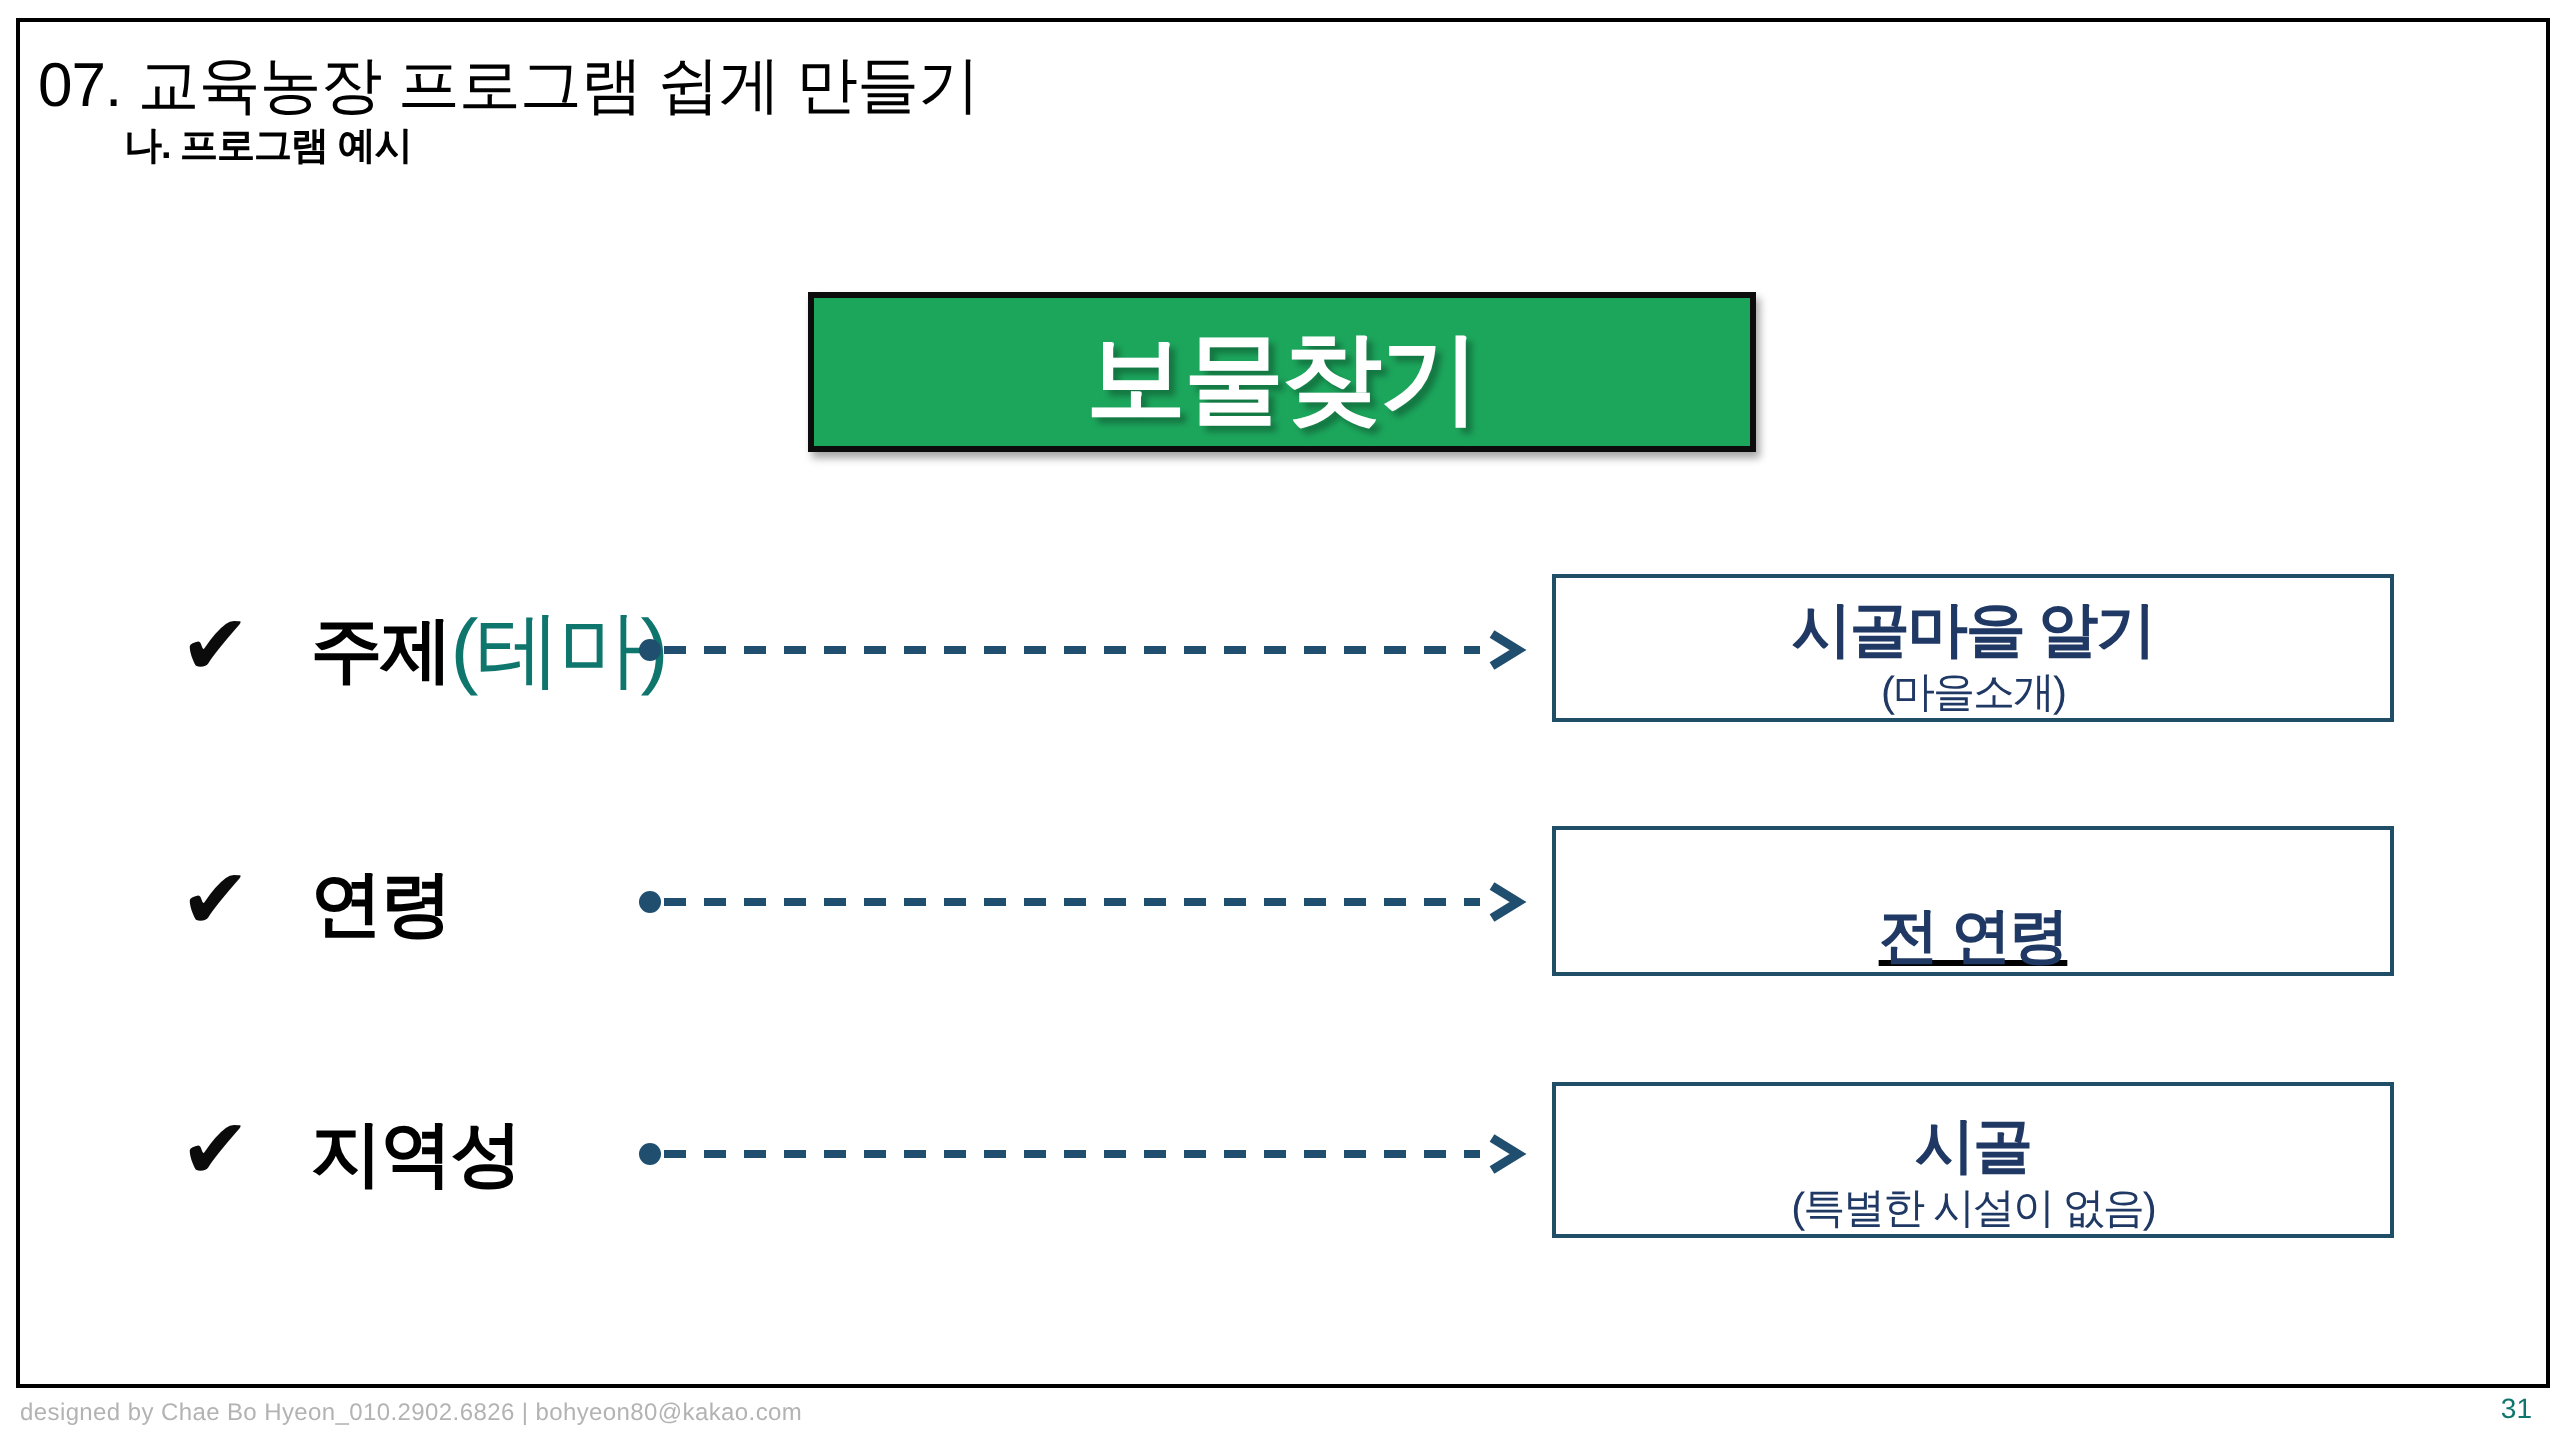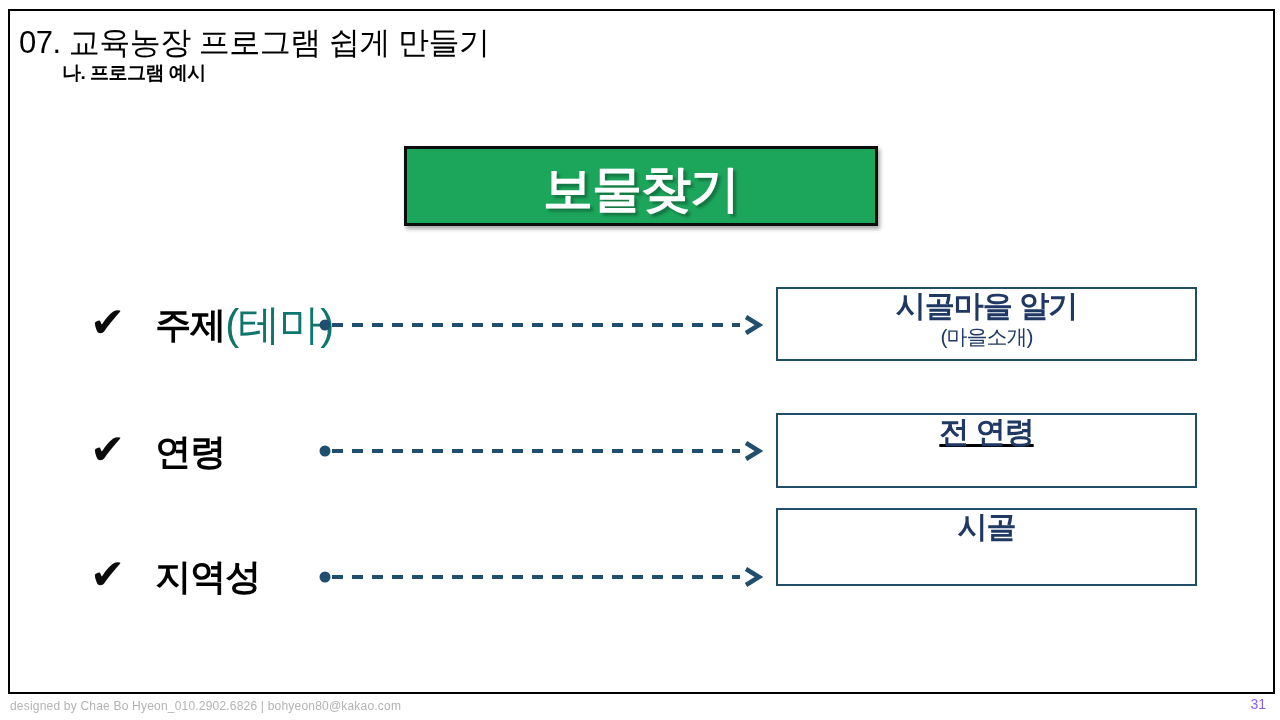--- a/index.html
+++ b/index.html
@@ -42,38 +42,38 @@
   .row-label .check{
     font-size:42px;font-weight:700;color:#0b0b0b;line-height:1;
     margin-right:6px;transform:translateY(-2px);
   }
   .row-label .lb{font-size:36px;font-weight:700;color:#000;letter-spacing:-1px;margin-left:24px;}
   .row-label .ln{font-size:42px;font-weight:400;color:#0f766e;letter-spacing:-1px;}
   .arrow{position:absolute;left:318px;width:446px;height:20px;color:var(--arrow_navy,#1F4E6E);}
   .target-box{
     position:absolute;left:776px;width:417px;
     background:#ffffff;border:2px solid var(--box_border_navy,#1F4E66);
-    display:flex;flex-direction:column;align-items:center;justify-content:flex-start;
+    display:flex;flex-direction:column;align-items:center;justify-content:flex-end;
     text-align:center;
   }
   .target-box .bt{
     font-size:30px;font-weight:700;color:var(--navy_text,#1F3864);
     letter-spacing:-1px;line-height:1.15;white-space:nowrap;
   }
   .target-box .bs{
     font-size:21px;font-weight:400;color:var(--navy_text,#1F3864);
     letter-spacing:-1px;line-height:1.2;white-space:nowrap;
   }
   .footer-credit{
     position:absolute;left:10px;top:699px;
     font-size:12px;color:#b3b3b3;letter-spacing:0.2px;white-space:nowrap;
   }
   .page-number{
     position:absolute;right:14px;top:696px;
-    font-size:14px;color:#8b5cf6;
+    font-size:14px;color:#0f766e;
   }
 </style>
 </head>
 <body>
 
 <div class="slide-border"></div>
 
 <div class="title">07. 교육농장 프로그램 쉽게 만들기</div>
 <div class="subtitle">나. 프로그램 예시</div>
 
@@ -114,18 +114,19 @@
 <div class="row-label" style="top:552px;">
   <span class="check">✔</span>
   <span class="lb">지역성</span>
 
 </div>
 <svg class="arrow" style="top:567px;" viewBox="0 0 446 20" aria-hidden="true">
   <circle cx="7" cy="10" r="5.5" fill="currentColor"></circle>
   <line x1="14" y1="10" x2="422" y2="10" stroke="currentColor" stroke-width="4" stroke-dasharray="11 9"></line>
   <polyline points="428,2 441,10 428,18" fill="none" stroke="currentColor" stroke-width="4.5"></polyline>
 </svg>
-<div class="target-box" style="top:508px;height:74px;">
+<div class="target-box" style="top:541px;height:74px;">
   <div class="bt">시골</div>
+  <div class="bs hide-empty">(특별한 시설이 없음)</div>
 </div>
 
 <div class="footer-credit">designed by Chae Bo Hyeon_010.2902.6826 | bohyeon80@kakao.com</div>
 <div class="page-number">31</div>
 
 </body></html>

